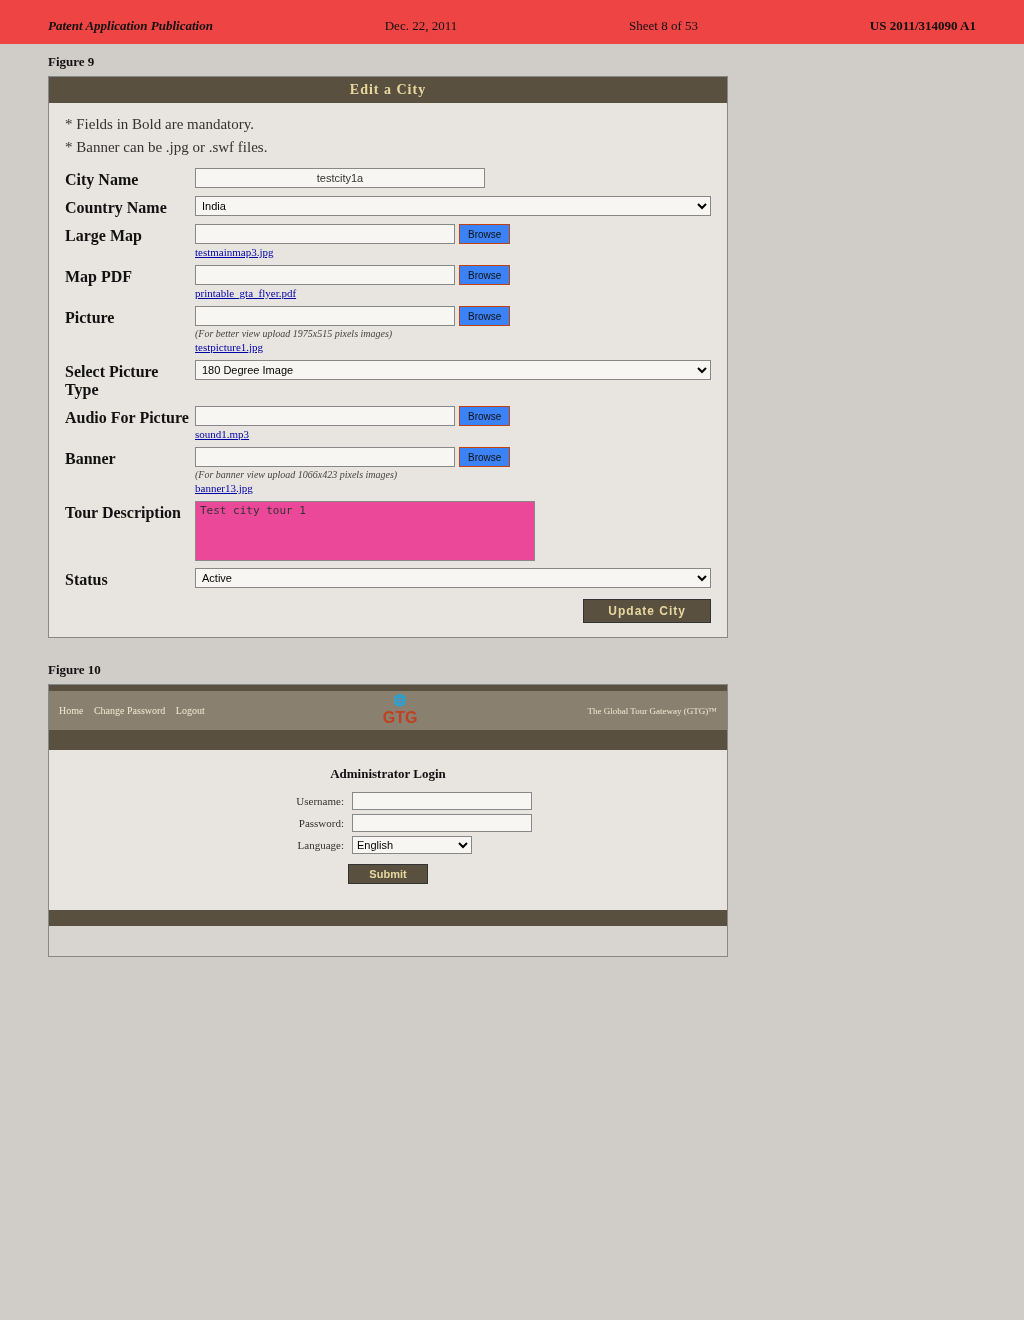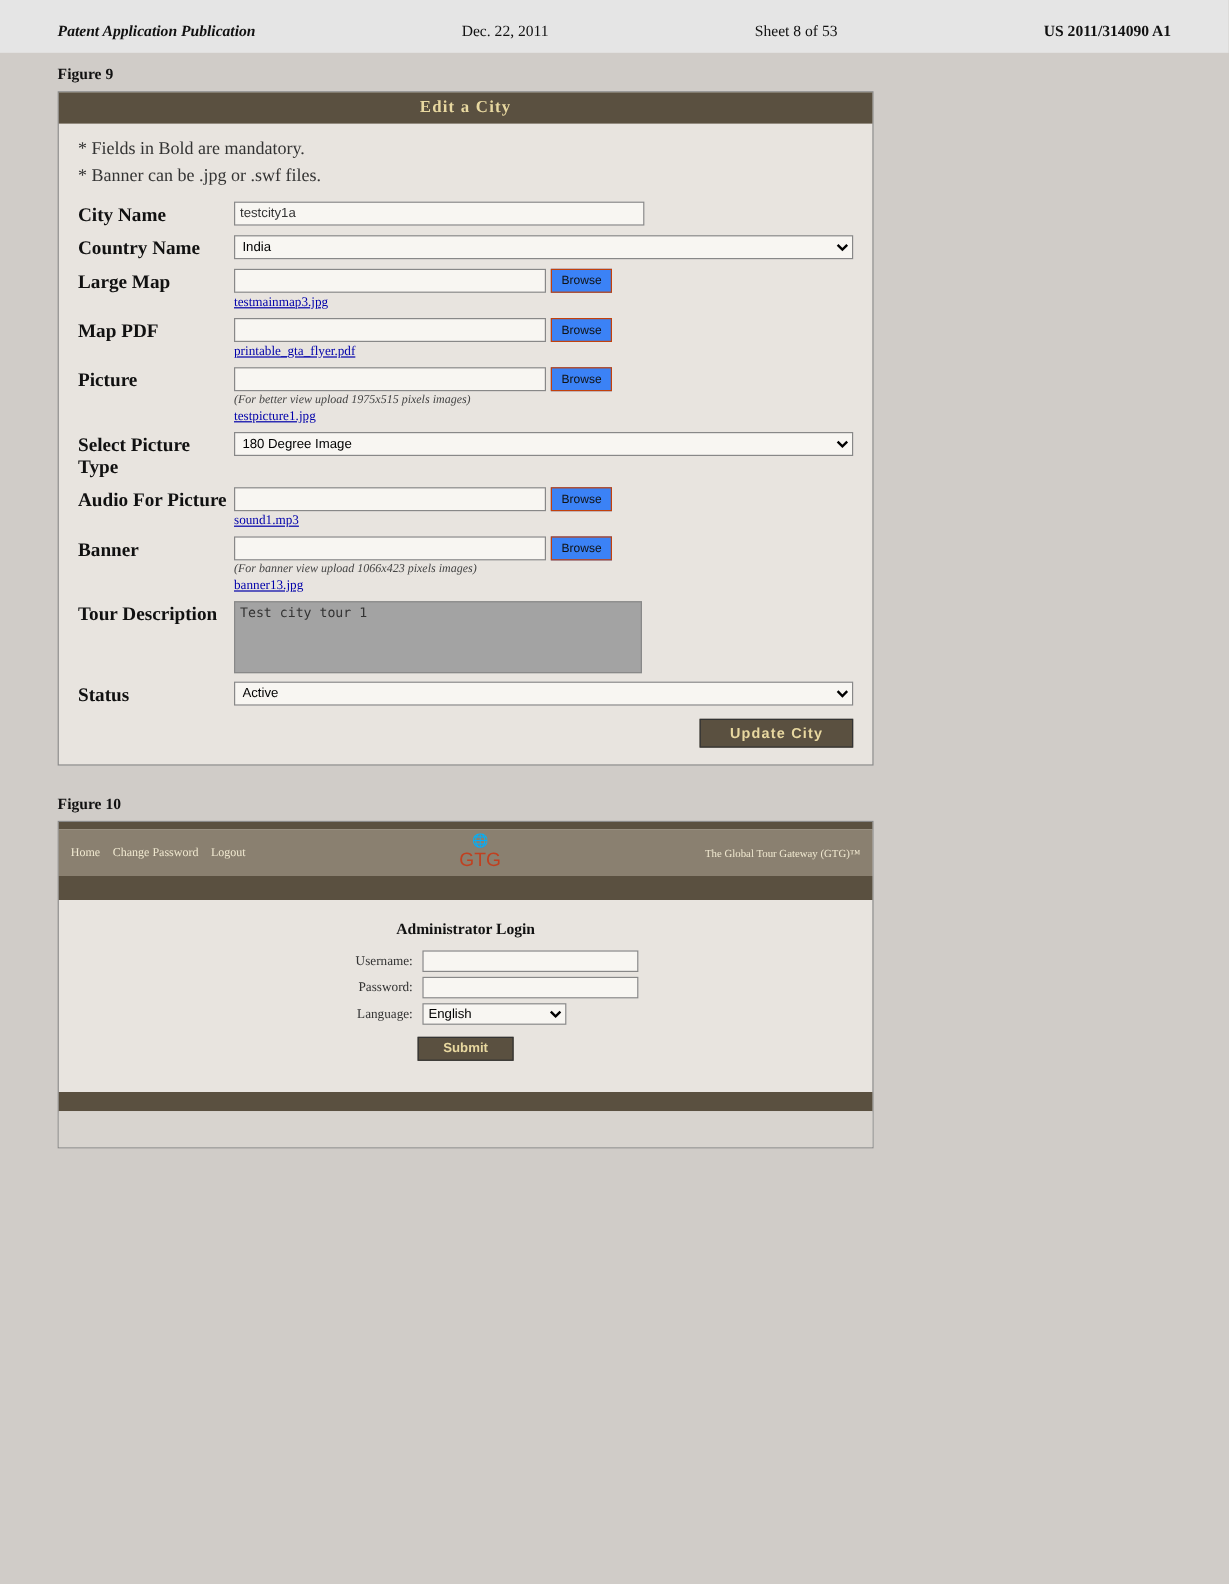--- a/index.html
+++ b/index.html
@@ -11,21 +11,21 @@
       width: 1024px;
       min-height: 1320px;
     }
 
     
     .page-header {
       display: flex;
       justify-content: space-between;
       align-items: baseline;
       padding: 18px 48px 10px 48px;
-      background: #e5e5e5;
+      background: #ef4444;
     }
     .pub-label {
       font-size: 13px;
       font-weight: bold;
       font-style: italic;
     }
     .pub-date {
       font-size: 13px;
     }
     .sheet-info {
@@ -100,21 +100,22 @@
     }
     .form-input {
       background: #f8f6f2;
       border: 1px solid #888;
       height: 20px;
       font-size: 11px;
       padding: 1px 4px;
       color: #333;
     }
     .form-input-wide {
-      width: 342px;
+      width: 290px;
+      text-align: center;
     }
     .form-select {
       background: #f8f6f2;
       border: 1px solid #888;
       height: 20px;
       font-size: 11px;
       padding: 1px 2px;
     }
     .browse-row {
       display: flex;
@@ -143,21 +144,21 @@
       font-size: 10px;
       color: #444;
       font-style: italic;
     }
     .file-link {
       font-size: 11px;
       color: #00a;
       text-decoration: underline;
     }
     .textarea-field {
-      background: #a3a3a3;
+      background: #ec4899;
       border: 1px solid #888;
       width: 340px;
       height: 60px;
       font-size: 11px;
       padding: 2px 4px;
       resize: none;
       color: #333;
     }
     .submit-row {
       display: flex;
@@ -201,21 +202,21 @@
       text-decoration: none;
       margin-right: 8px;
     }
     .fig10-logo-area {
       display: flex;
       flex-direction: column;
       align-items: center;
     }
     .fig10-logo-text {
       font-size: 16px;
-      font-weight: normal;
+      font-weight: bold;
       color: #c04020;
       font-family: Arial, sans-serif;
     }
     .fig10-tagline {
       font-size: 9px;
       color: #f0e8d0;
       text-align: right;
     }
     .fig10-sub-bar {
       background: #5a5040;

